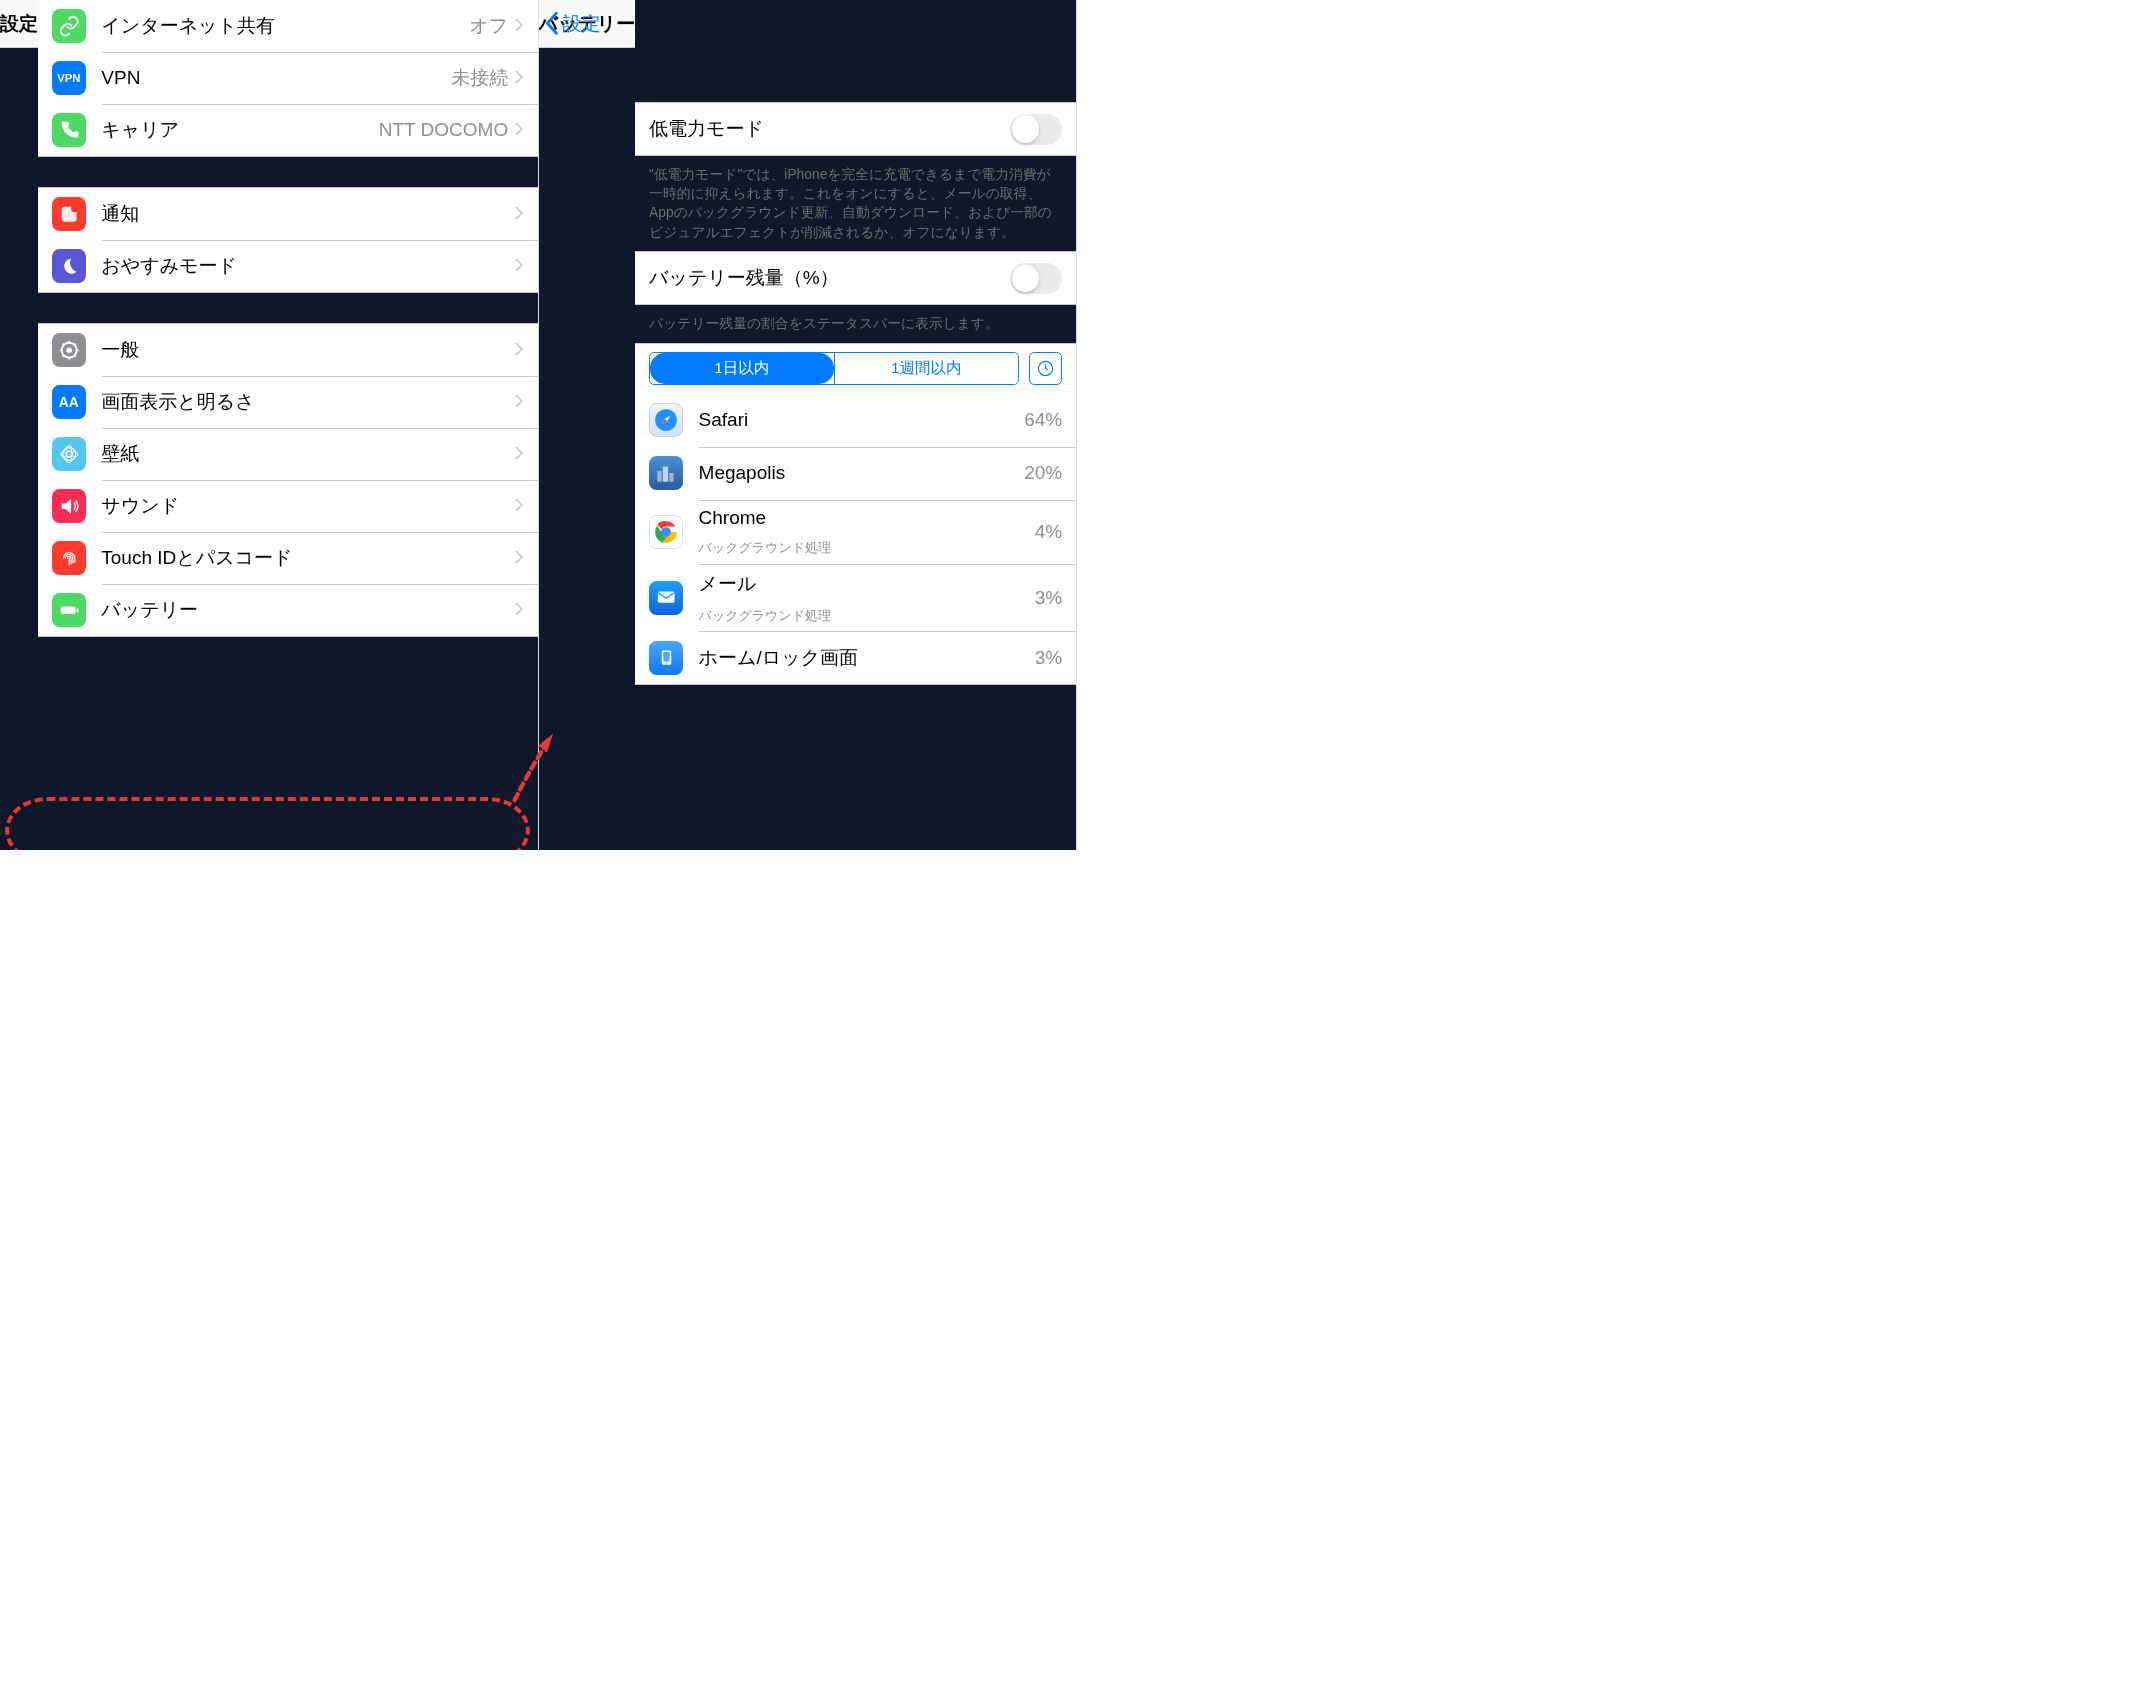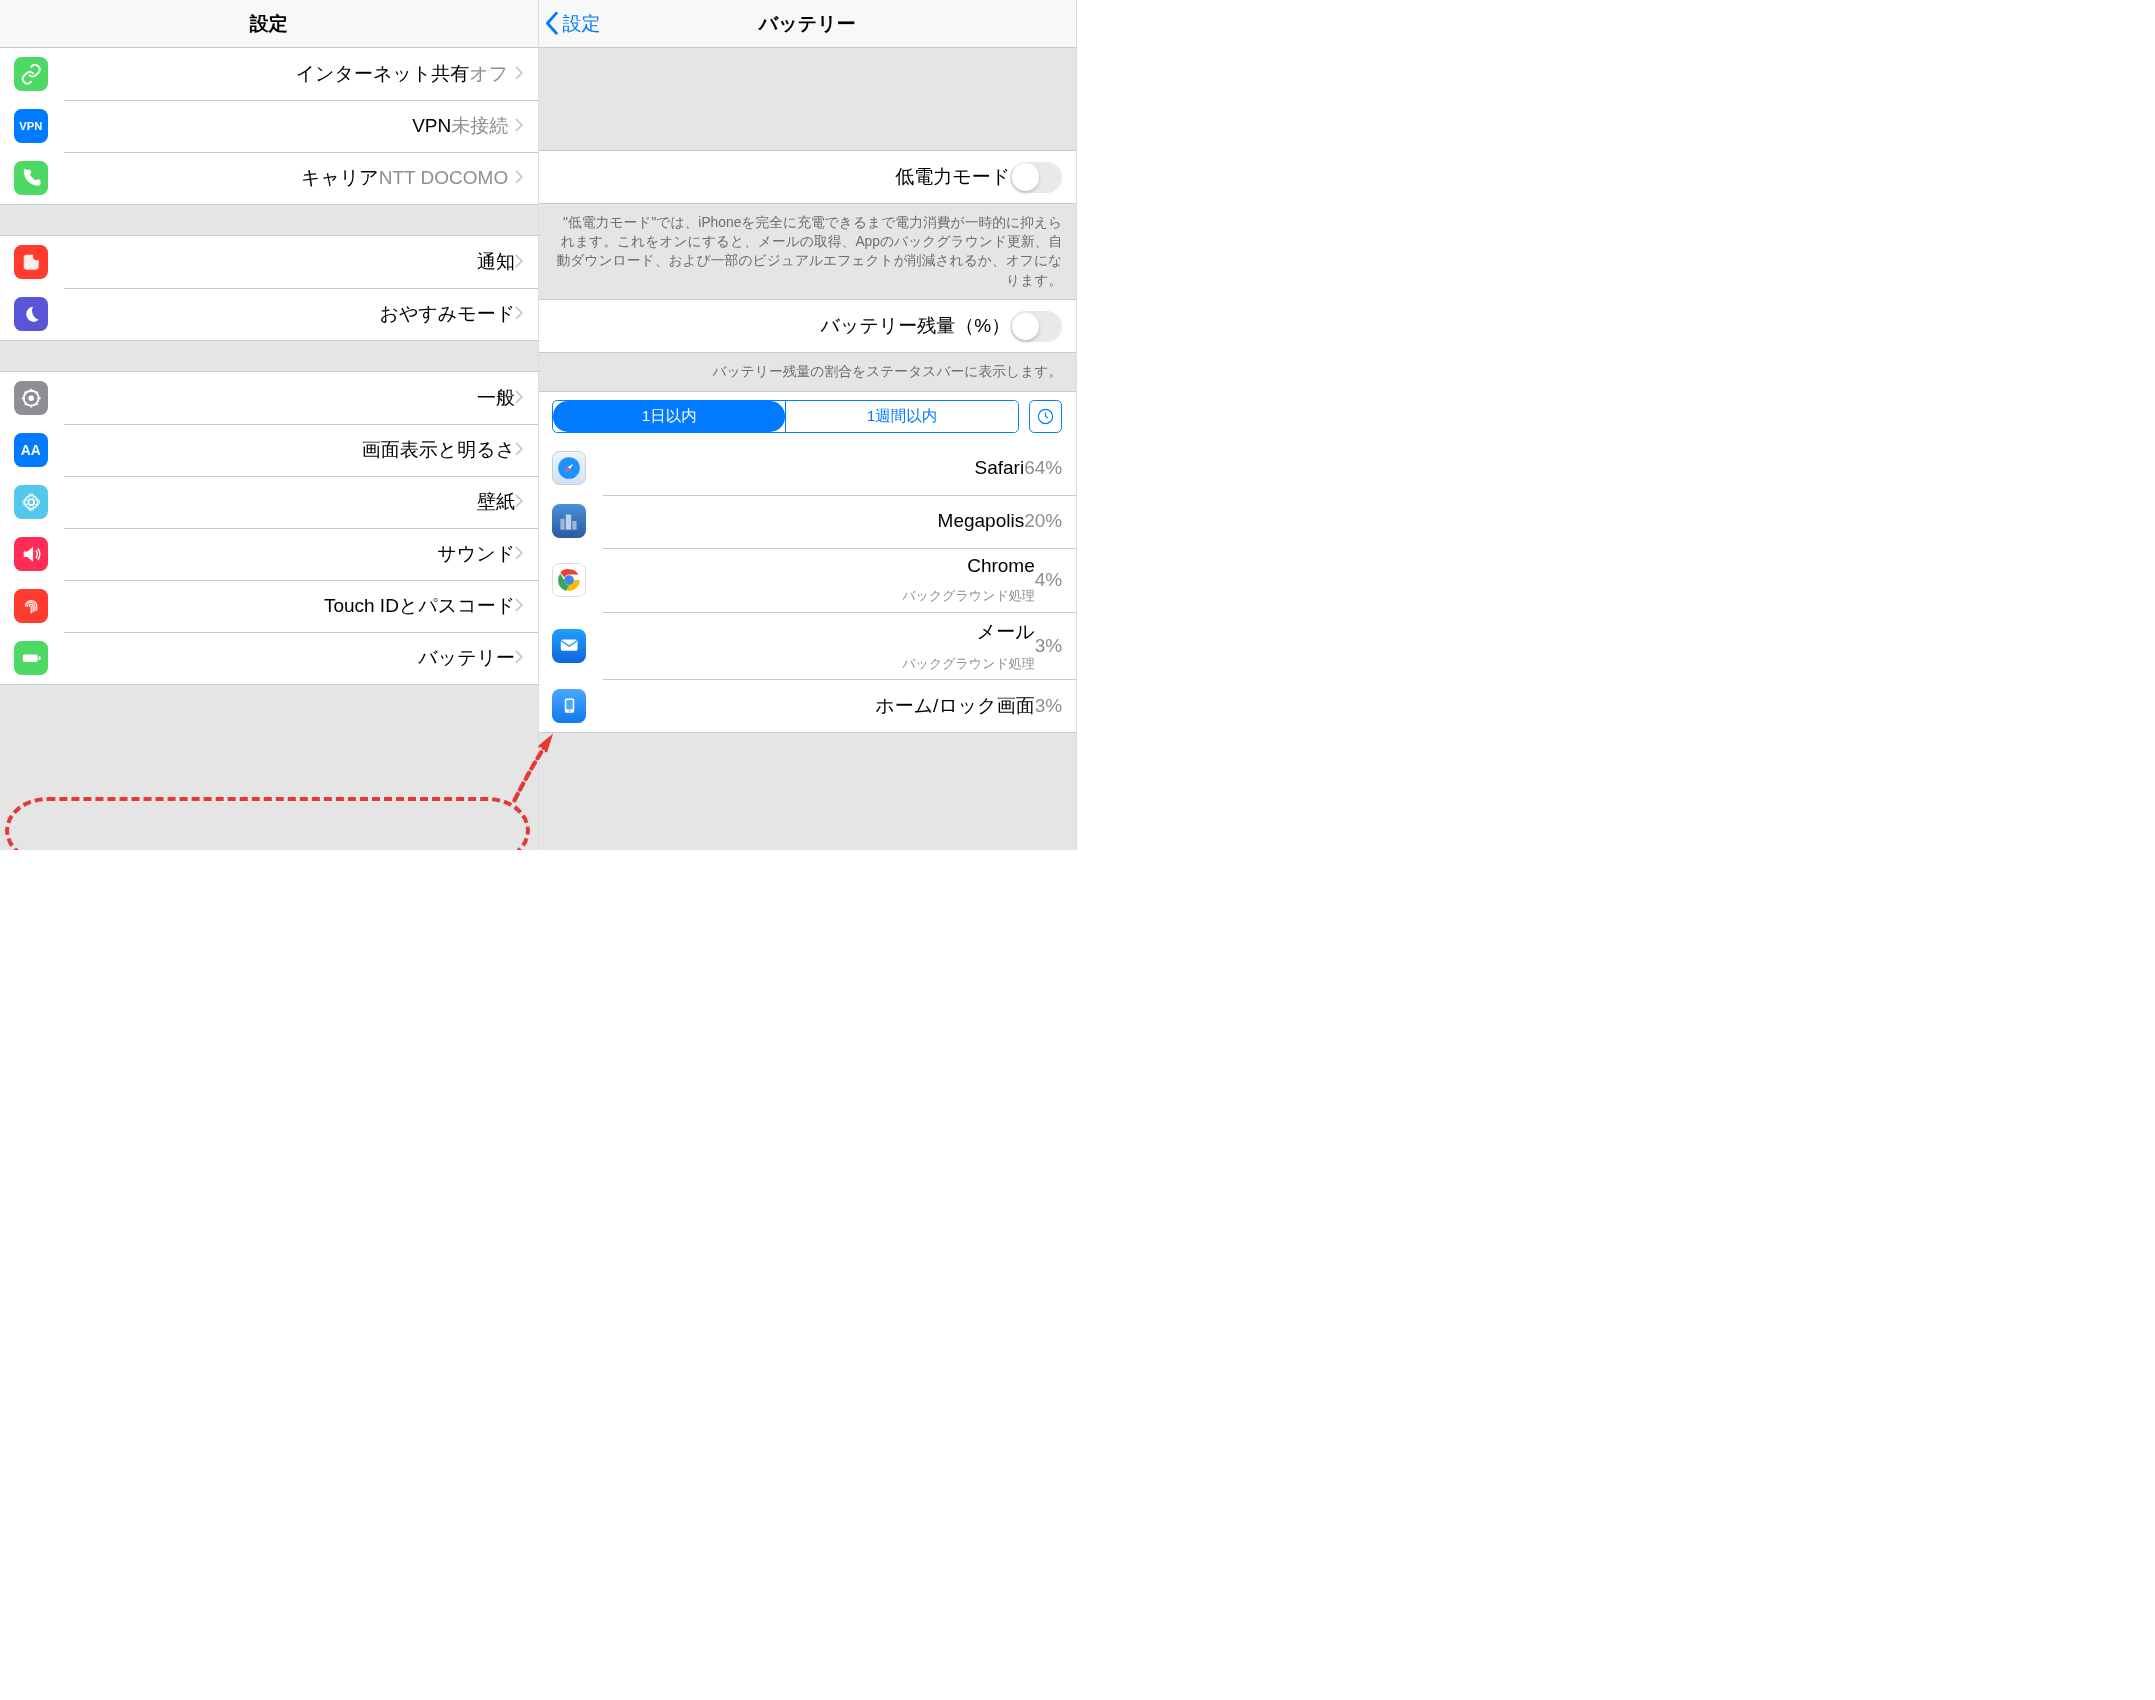--- a/index.html
+++ b/index.html
@@ -8,23 +8,22 @@
     background: #fff;
     width: 1077px;
     height: 850px;
     display: flex;
     position: relative;
     overflow: hidden;
   }
   .screen {
     width: 50%;
     height: 100%;
-    background: #e5e5e5;
-    display: flex;
-    flex-direction: column;
+    background: #0f172a;
+    display: flex;
     overflow: hidden;
     border-right: 0.9px solid #ddd;
   }
   .screen:last-child { border-right: none; }
   .navbar {
     height: 48px;
     background: #f8f8f8;
     border-bottom: 0.4px solid #c8c7cc;
     display: flex;
     align-items: center;
@@ -42,21 +41,20 @@
     left: 6.9px;
     display: flex;
     align-items: center;
     color: #007aff;
     font-size: 19px;
   }
   .navbar-back svg { width: 13.8px; height: 22.4px; margin-right: 3.4px; }
   .content {
     flex: 1;
     overflow-y: hidden;
-    text-align: right;
   }
   .group {
     background: #fff;
     border-top: 0.4px solid #c8c7cc;
     border-bottom: 0.4px solid #c8c7cc;
     margin-top: -0.9px;
   }
   .spacer { height: 31px; }
   .row {
     display: flex;

